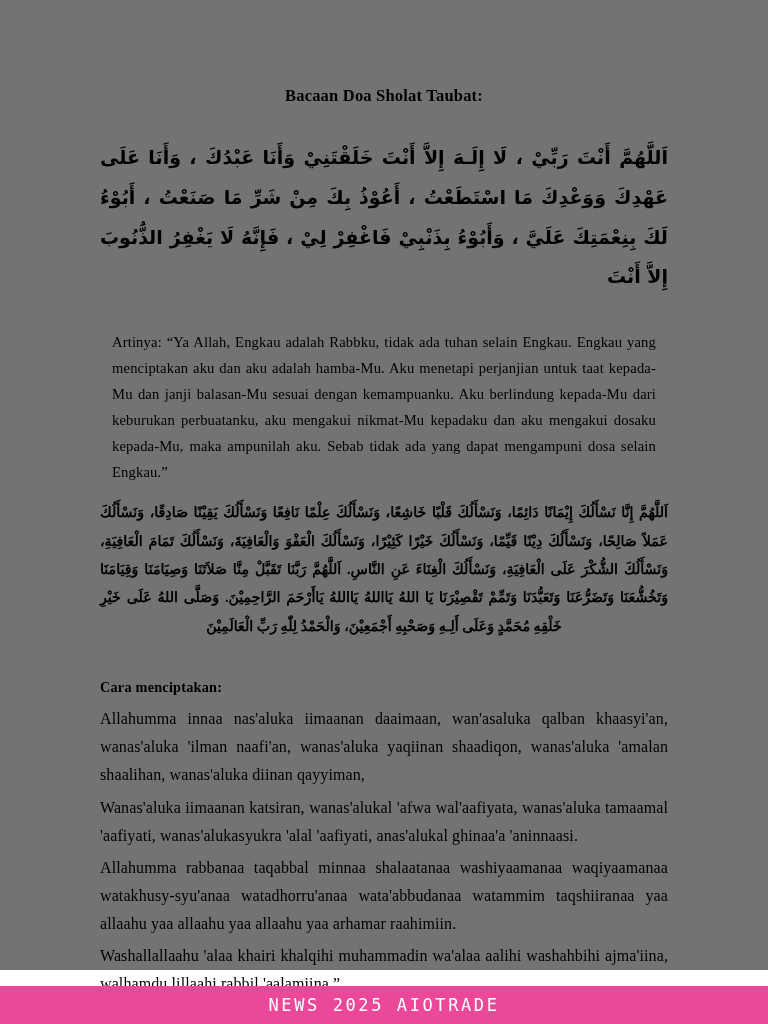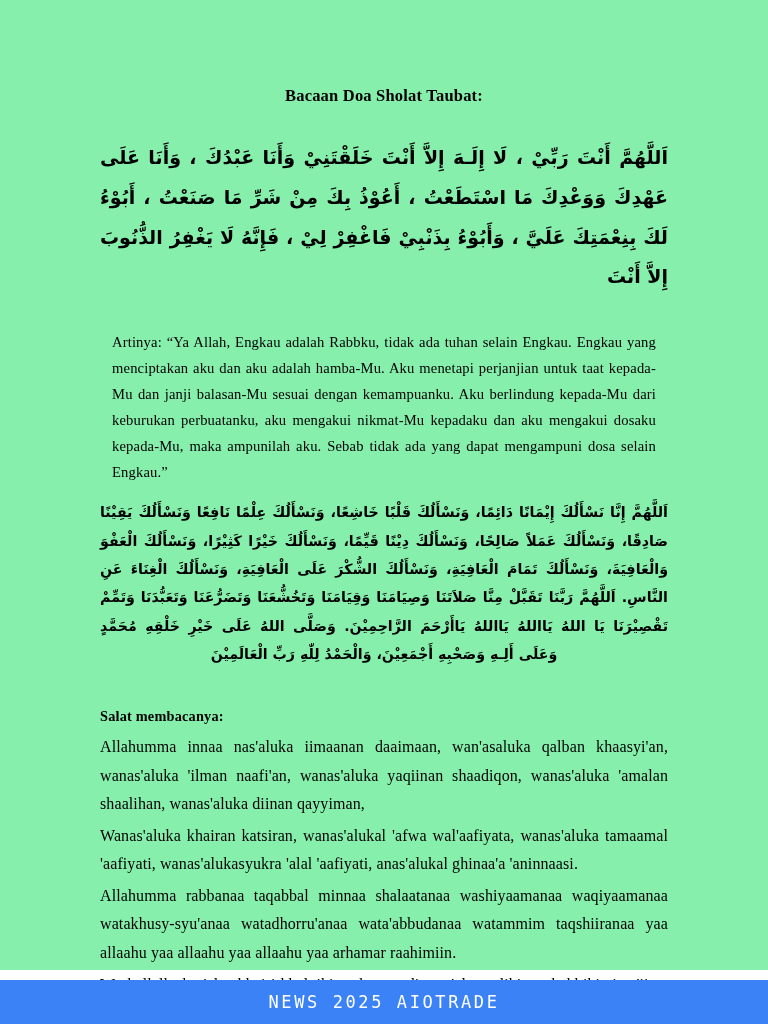--- a/index.html
+++ b/index.html
@@ -16,21 +16,21 @@
     font-family: "Liberation Serif", "DejaVu Serif", serif;
     color: #000000;
   }
 
   .page {
     position: absolute;
     left: 0;
     top: 0;
     width: 768px;
     height: 970px;
-    background: #86efac;
+    background: #737373;
     box-sizing: border-box;
     padding: 0 100px;
   }
 
   .doc-body {
     padding-top: 86px;
   }
 
   h1.section-heading,
   h2.section-heading {
@@ -69,20 +69,21 @@
     margin-top: 32px;
     font-size: 19px;
     line-height: 2.1;
   }
 
   .arabic-block-2 {
     margin-top: 10px;
     font-size: 14.2px;
     line-height: 2.0;
     text-align-last: center;
+    font-family: Liberation Serif, serif;
   }
 
   .translation {
     margin: 12px;
     margin-top: 33px;
     text-align: justify;
     text-align-last: left;
     font-size: 14.6px;
     line-height: 1.78;
     letter-spacing: 0.15px;
@@ -113,22 +114,22 @@
 
   .translit + .translit {
     margin-top: 4px;
   }
 
   .footer-bar {
     position: absolute;
     left: 0;
     bottom: 0;
     width: 768px;
-    height: 44px;
-    background: #3b82f6;
+    height: 38px;
+    background: #ec4899;
     display: flex;
     align-items: center;
     justify-content: center;
   }
 
   .footer-text {
     font-family: "DejaVu Sans Mono", "Liberation Mono", monospace;
     color: #ffffff;
     font-size: 17px;
     letter-spacing: 2.6px;
@@ -144,25 +145,25 @@
 
     <h1 class="section-heading">Bacaan Doa Sholat Taubat:</h1>
 
     <p class="arabic-block arabic-block-1" lang="ar" dir="rtl">اَللَّهُمَّ أَنْتَ رَبِّيْ ، لَا إِلَـهَ إِلاَّ أَنْتَ خَلَقْتَنِيْ وَأَنَا عَبْدُكَ ، وَأَنَا عَلَى عَهْدِكَ وَوَعْدِكَ مَا اسْتَطَعْتُ ، أَعُوْذُ بِكَ مِنْ شَرِّ مَا صَنَعْتُ ، أَبُوْءُ لَكَ بِنِعْمَتِكَ عَلَيَّ ، وَأَبُوْءُ بِذَنْبِيْ فَاغْفِرْ لِيْ ، فَإِنَّهُ لَا يَغْفِرُ الذُّنُوبَ إِلاَّ أَنْتَ</p>
 
     <p class="translation">Artinya: “Ya Allah, Engkau adalah Rabbku, tidak ada tuhan selain Engkau. Engkau yang menciptakan aku dan aku adalah hamba-Mu. Aku menetapi perjanjian untuk taat kepada-Mu dan janji balasan-Mu sesuai dengan kemampuanku. Aku berlindung kepada-Mu dari keburukan perbuatanku, aku mengakui nikmat-Mu kepadaku dan aku mengakui dosaku kepada-Mu, maka ampunilah aku. Sebab tidak ada yang dapat mengampuni dosa selain Engkau.”</p>
 
 
     <p class="arabic-block arabic-block-2" lang="ar" dir="rtl">اَللَّهُمَّ إِنَّا نَسْأَلُكَ إِيْمَانًا دَائِمًا، وَنَسْأَلُكَ قَلْبًا خَاشِعًا، وَنَسْأَلُكَ عِلْمًا نَافِعًا وَنَسْأَلُكَ يَقِيْنًا صَادِقًا، وَنَسْأَلُكَ عَمَلاً صَالِحًا، وَنَسْأَلُكَ دِيْنًا قَيِّمًا، وَنَسْأَلُكَ خَيْرًا كَثِيْرًا، وَنَسْأَلُكَ الْعَفْوَ وَالْعَافِيَةَ، وَنَسْأَلُكَ تَمَامَ الْعَافِيَةِ، وَنَسْأَلُكَ الشُّكْرَ عَلَى الْعَافِيَةِ، وَنَسْأَلُكَ الْغِنَاءَ عَنِ النَّاسِ. اَللَّهُمَّ رَبَّنَا تَقَبَّلْ مِنَّا صَلاَتَنَا وَصِيَامَنَا وَقِيَامَنَا وَتَخُشُّعَنَا وَتَضَرُّعَنَا وَتَعَبُّدَنَا وَتَمِّمْ تَقْصِيْرَنَا يَا اللهُ يَااللهُ يَااللهُ يَاأَرْحَمَ الرَّاحِمِيْنَ. وَصَلَّى اللهُ عَلَى خَيْرِ خَلْقِهِ مُحَمَّدٍ وَعَلَى أَلِـهِ وَصَحْبِهِ أَجْمَعِيْنَ، وَالْحَمْدُ لِلّٰهِ رَبِّ الْعَالَمِيْنَ</p>
 
-    <p class="howto-label">Salat membacanya:</p>
+    <p class="howto-label">Cara menciptakan:</p>
 
     <p class="translit">Allahumma innaa nas'aluka iimaanan daaimaan, wan'asaluka qalban khaasyi'an, wanas'aluka 'ilman naafi'an, wanas'aluka yaqiinan shaadiqon, wanas'aluka 'amalan shaalihan, wanas'aluka diinan qayyiman,</p>
 
-    <p class="translit">Wanas'aluka khairan katsiran, wanas'alukal 'afwa wal'aafiyata, wanas'aluka tamaamal 'aafiyati, wanas'alukasyukra 'alal 'aafiyati, anas'alukal ghinaa'a 'aninnaasi.</p>
+    <p class="translit">Wanas'aluka iimaanan katsiran, wanas'alukal 'afwa wal'aafiyata, wanas'aluka tamaamal 'aafiyati, wanas'alukasyukra 'alal 'aafiyati, anas'alukal ghinaa'a 'aninnaasi.</p>
 
     <p class="translit">Allahumma rabbanaa taqabbal minnaa shalaatanaa washiyaamanaa waqiyaamanaa watakhusy-syu'anaa watadhorru'anaa wata'abbudanaa watammim taqshiiranaa yaa allaahu yaa allaahu yaa allaahu yaa arhamar raahimiin.</p>
 
     <p class="translit">Washallallaahu 'alaa khairi khalqihi muhammadin wa'alaa aalihi washahbihi ajma'iina, walhamdu lillaahi rabbil 'aalamiina.”</p>
 
   </div>
 </div>
 
 <div class="footer-bar">
   <span class="footer-text">NEWS 2025 AIOTRADE</span>

